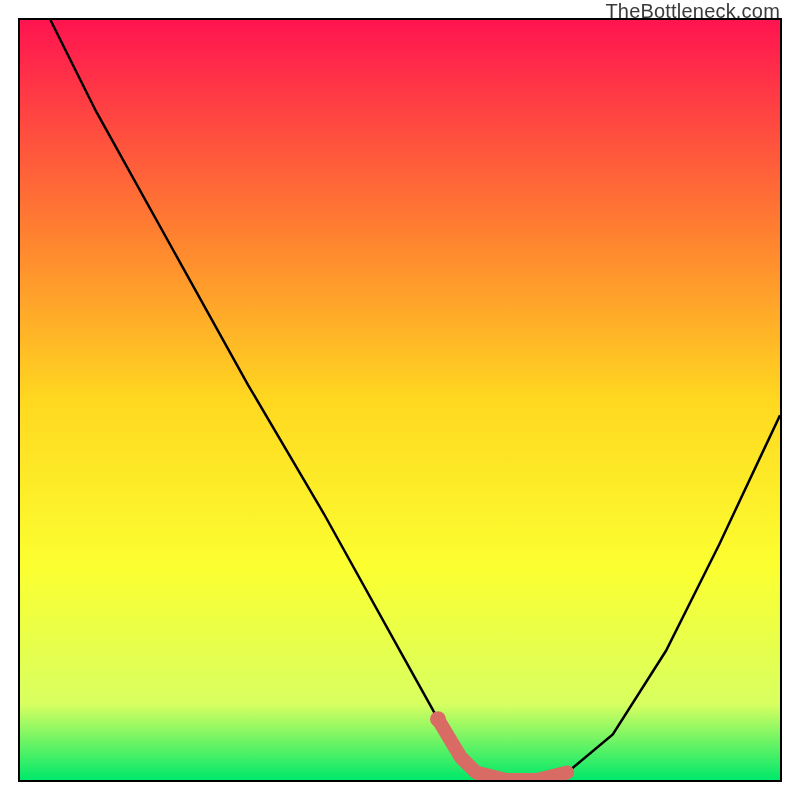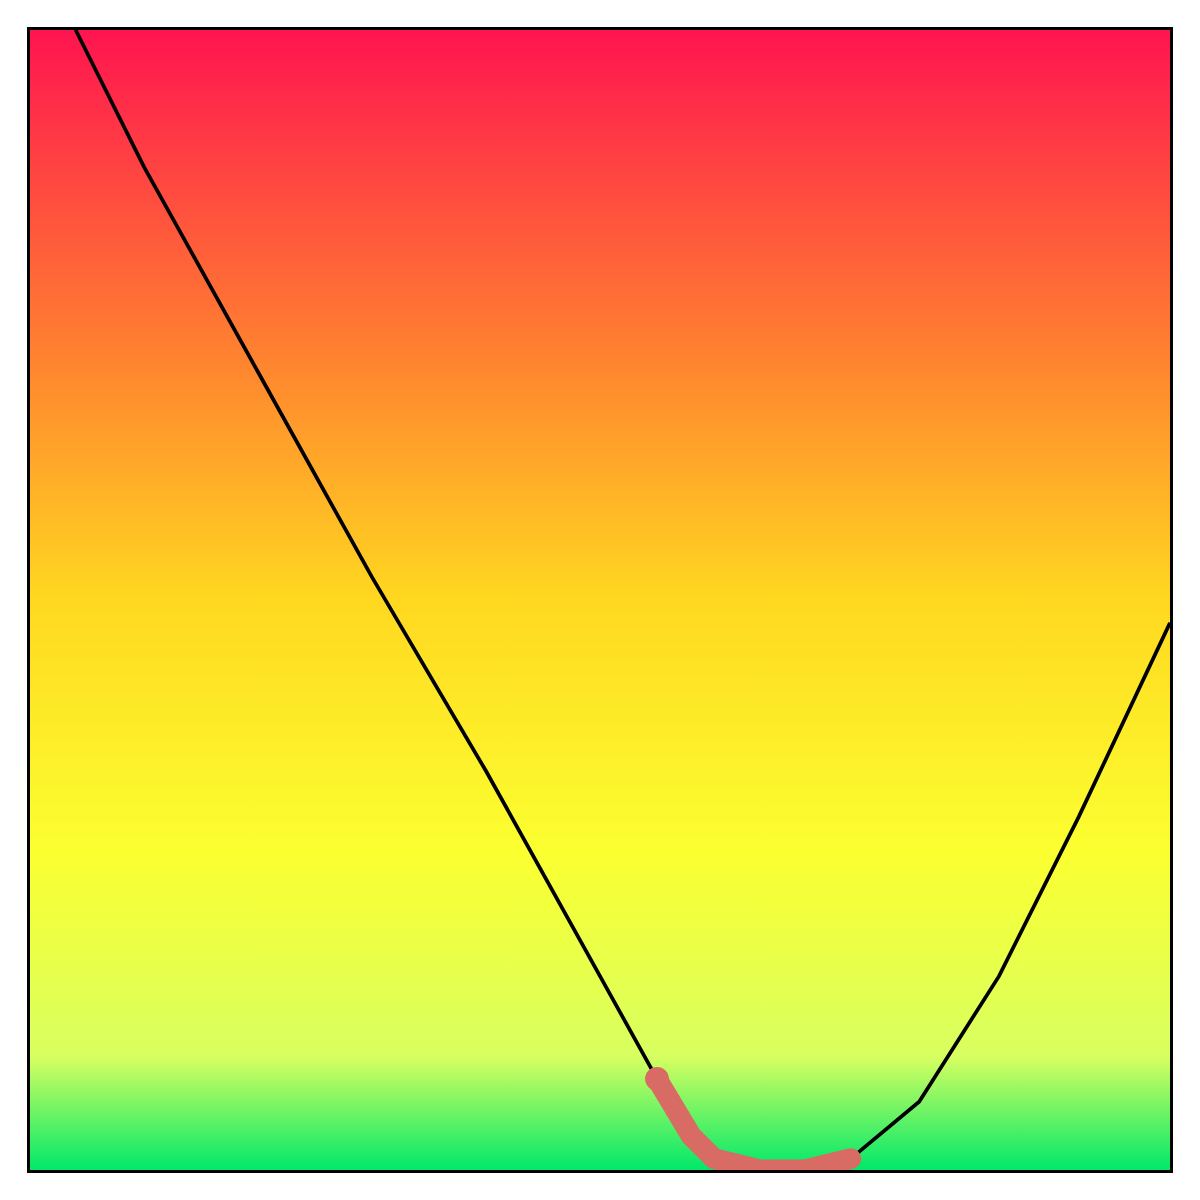--- a/index.html
+++ b/index.html
@@ -7,20 +7,21 @@
   .chart-container { position: relative; width: 800px; height: 800px; }
   .plot-area { position: absolute; left: 18px; top: 18px; width: 764px; height: 764px; border: 2px solid #000; }
   .gradient-bg { width: 100%; height: 100%; }
   .curve-layer { position: absolute; left: 0; top: 0; width: 100%; height: 100%; pointer-events: none; }
   .watermark { position: absolute; top: 0; right: 20px; font-size: 20px; font-weight: 500; color: #3a3a3a; letter-spacing: 0.2px; }
 </style>
 </head>
 <body>
 
 <div class="chart-container">
+  <div class="watermark">TheBottleneck.com</div>
   <div class="plot-area">
     <svg class="gradient-bg" viewBox="0 0 764 764" preserveAspectRatio="none">
       <defs>
         <linearGradient id="bg-grad" x1="0" y1="0" x2="0" y2="1">
           <stop id="g0" offset="0%" stop-color="#ff1450"></stop>
           <stop id="g1" offset="28%" stop-color="#ff8030"></stop>
           <stop id="g2" offset="50%" stop-color="#ffd820"></stop>
           <stop id="g3" offset="72%" stop-color="#fbff30"></stop>
           <stop id="g4" offset="90%" stop-color="#d8ff60"></stop>
           <stop id="g5" offset="100%" stop-color="#00e86a"></stop>

